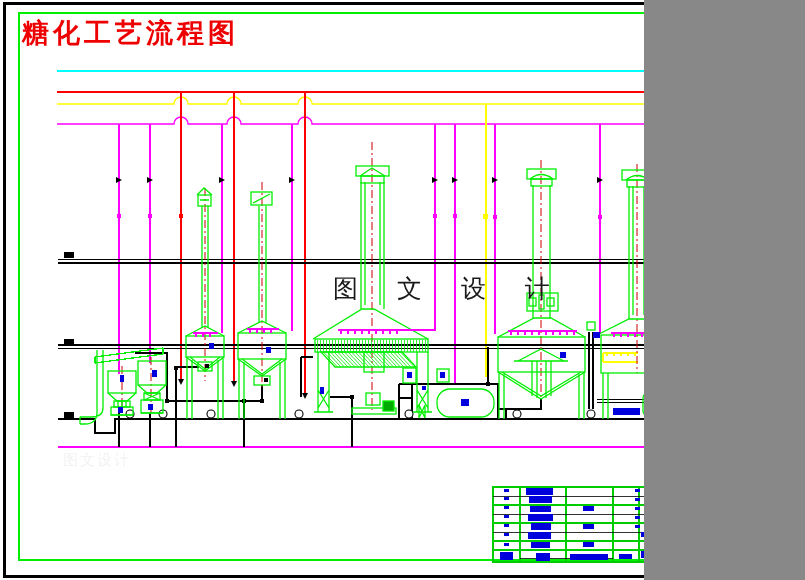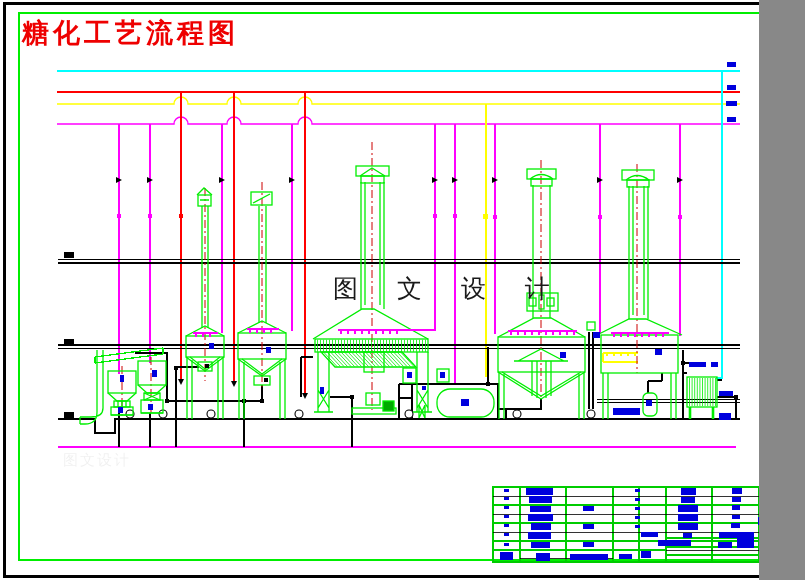--- a/index.html
+++ b/index.html
@@ -1,16 +1,16 @@
 <!DOCTYPE html>
 <html><head>
 <meta charset="utf-8">
 <style>
   html,body{margin:0;padding:0;background:#888;}
-  .page{position:relative;width:759px;height:580px;background:#ffffff;overflow:hidden;
+  .page{position:relative;width:644px;height:580px;background:#ffffff;overflow:hidden;
         font-family:"Liberation Sans", sans-serif;}
   svg{position:absolute;left:0;top:0;}
   .ln{shape-rendering:crispEdges;}
   text{user-select:none;}
 </style>
 </head>
 <body>
 
 <div class="page">
 <svg width="805" height="580" viewBox="0 0 805 580">

